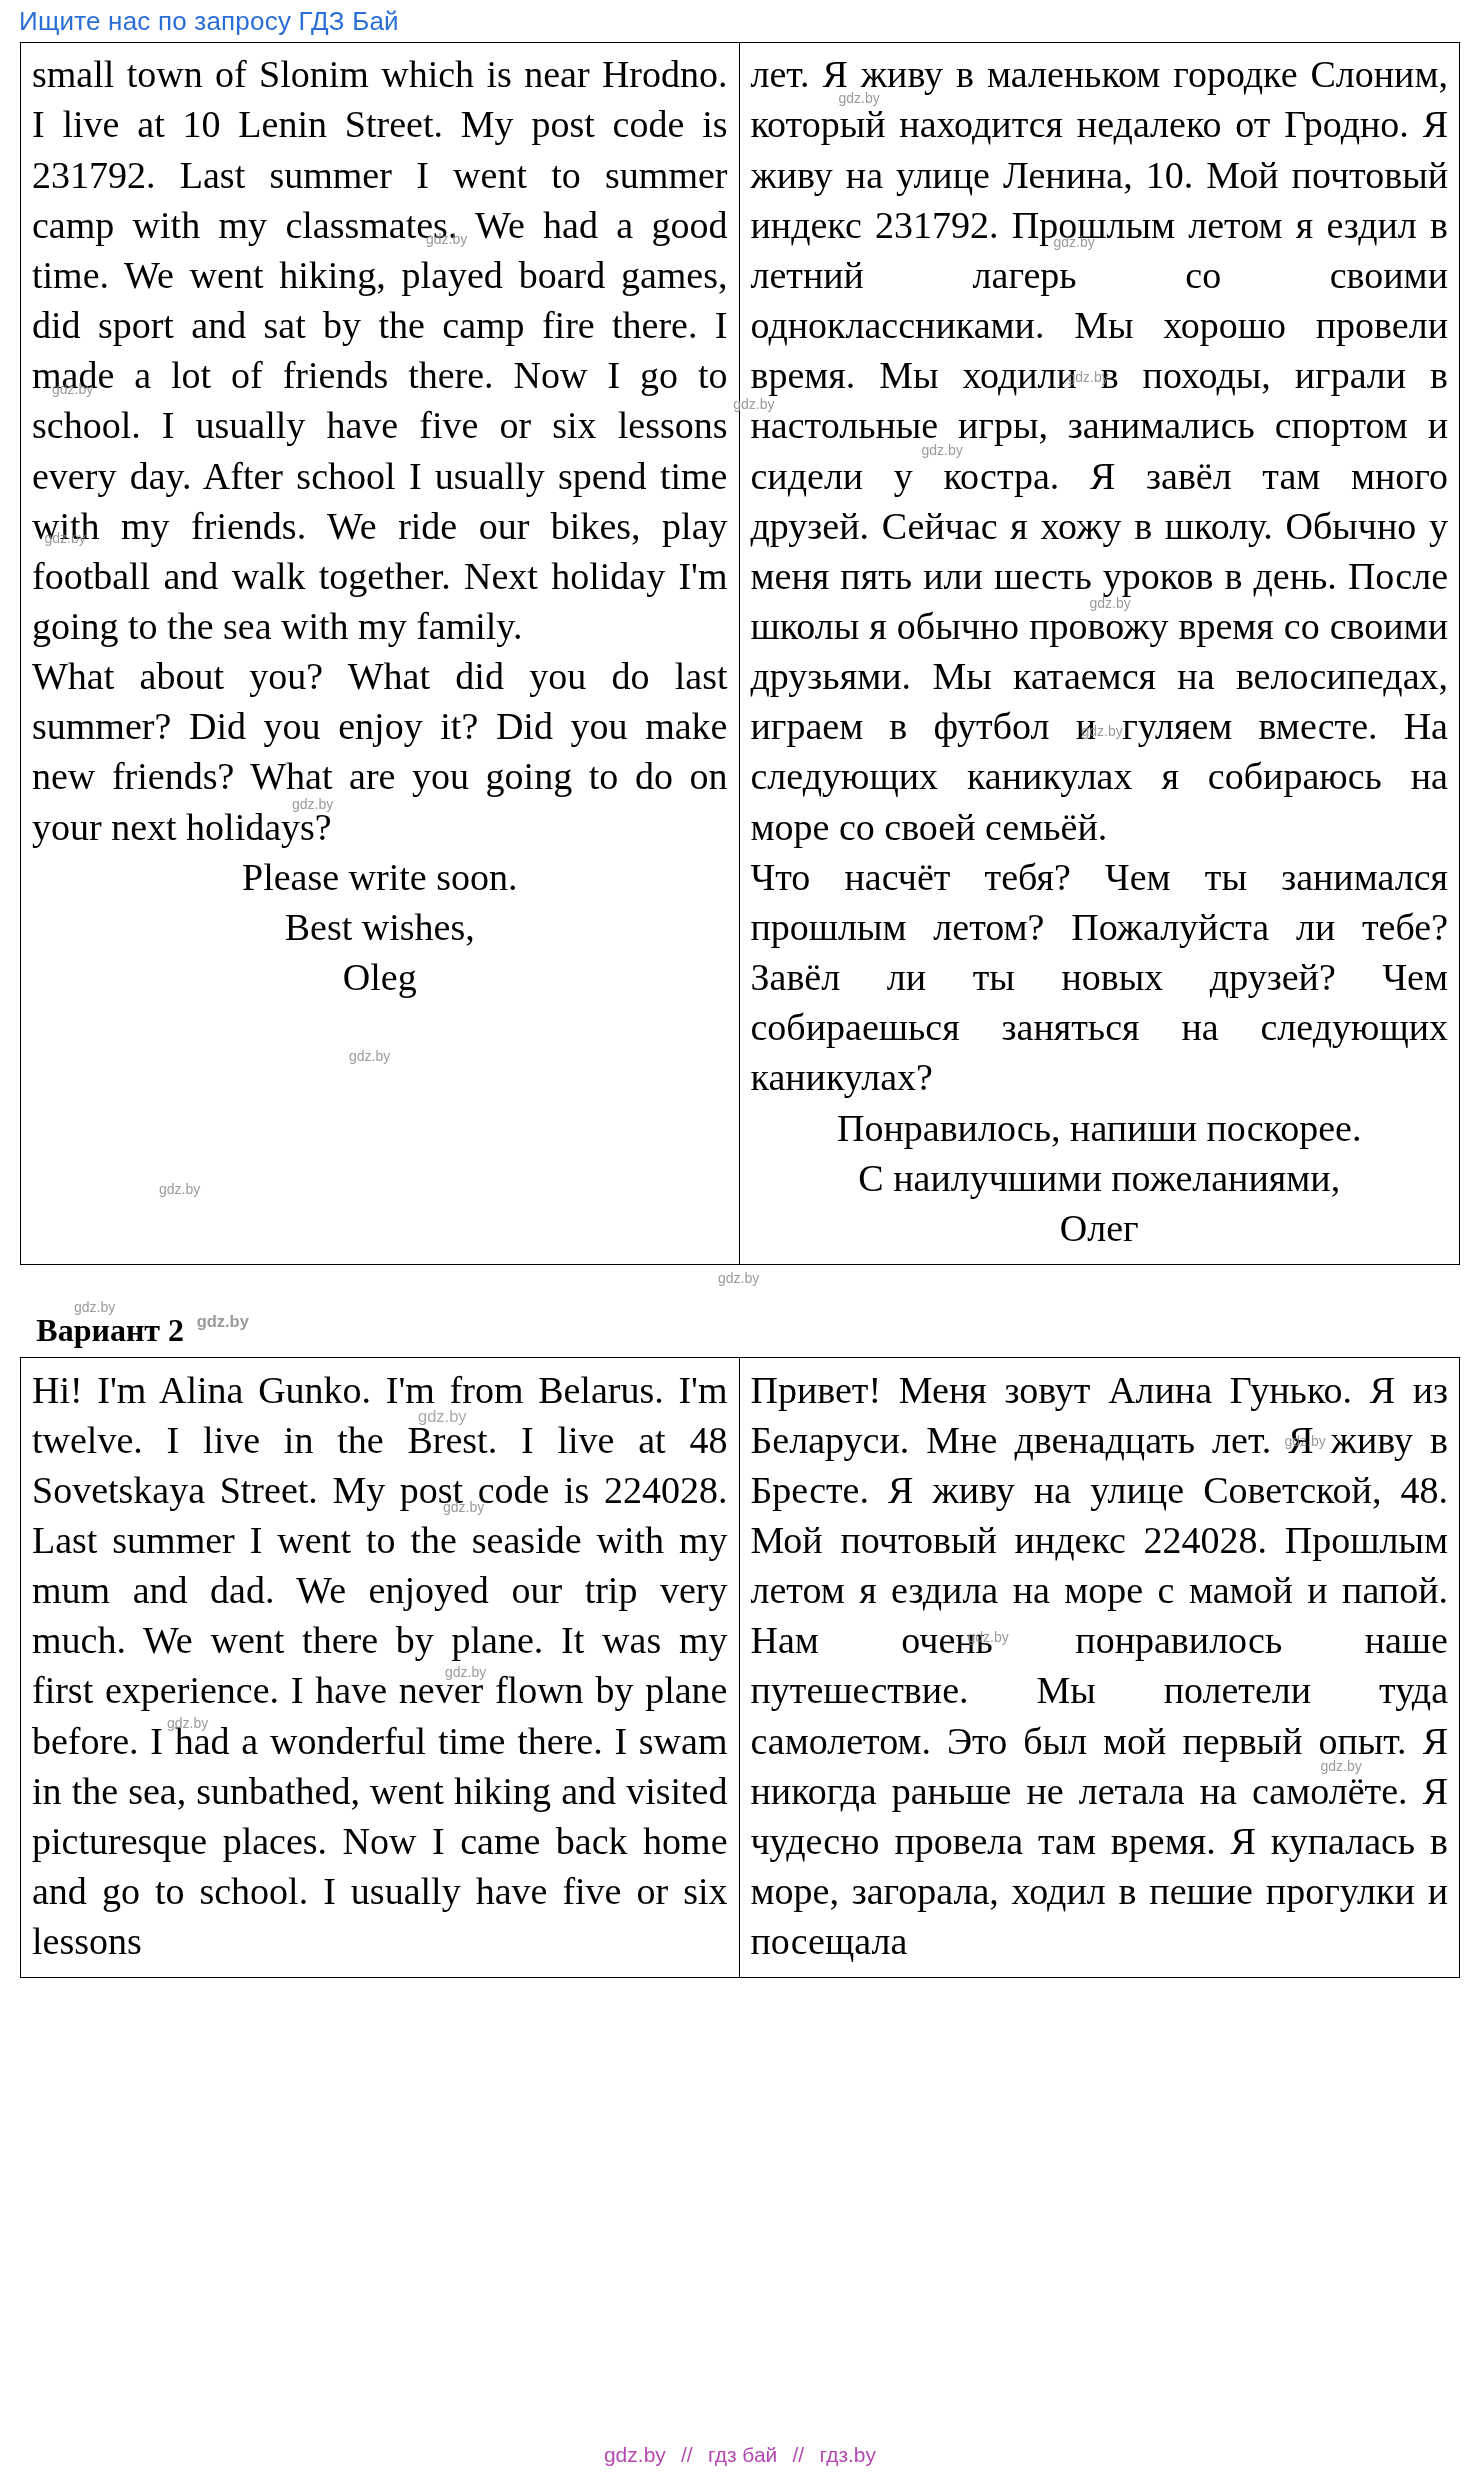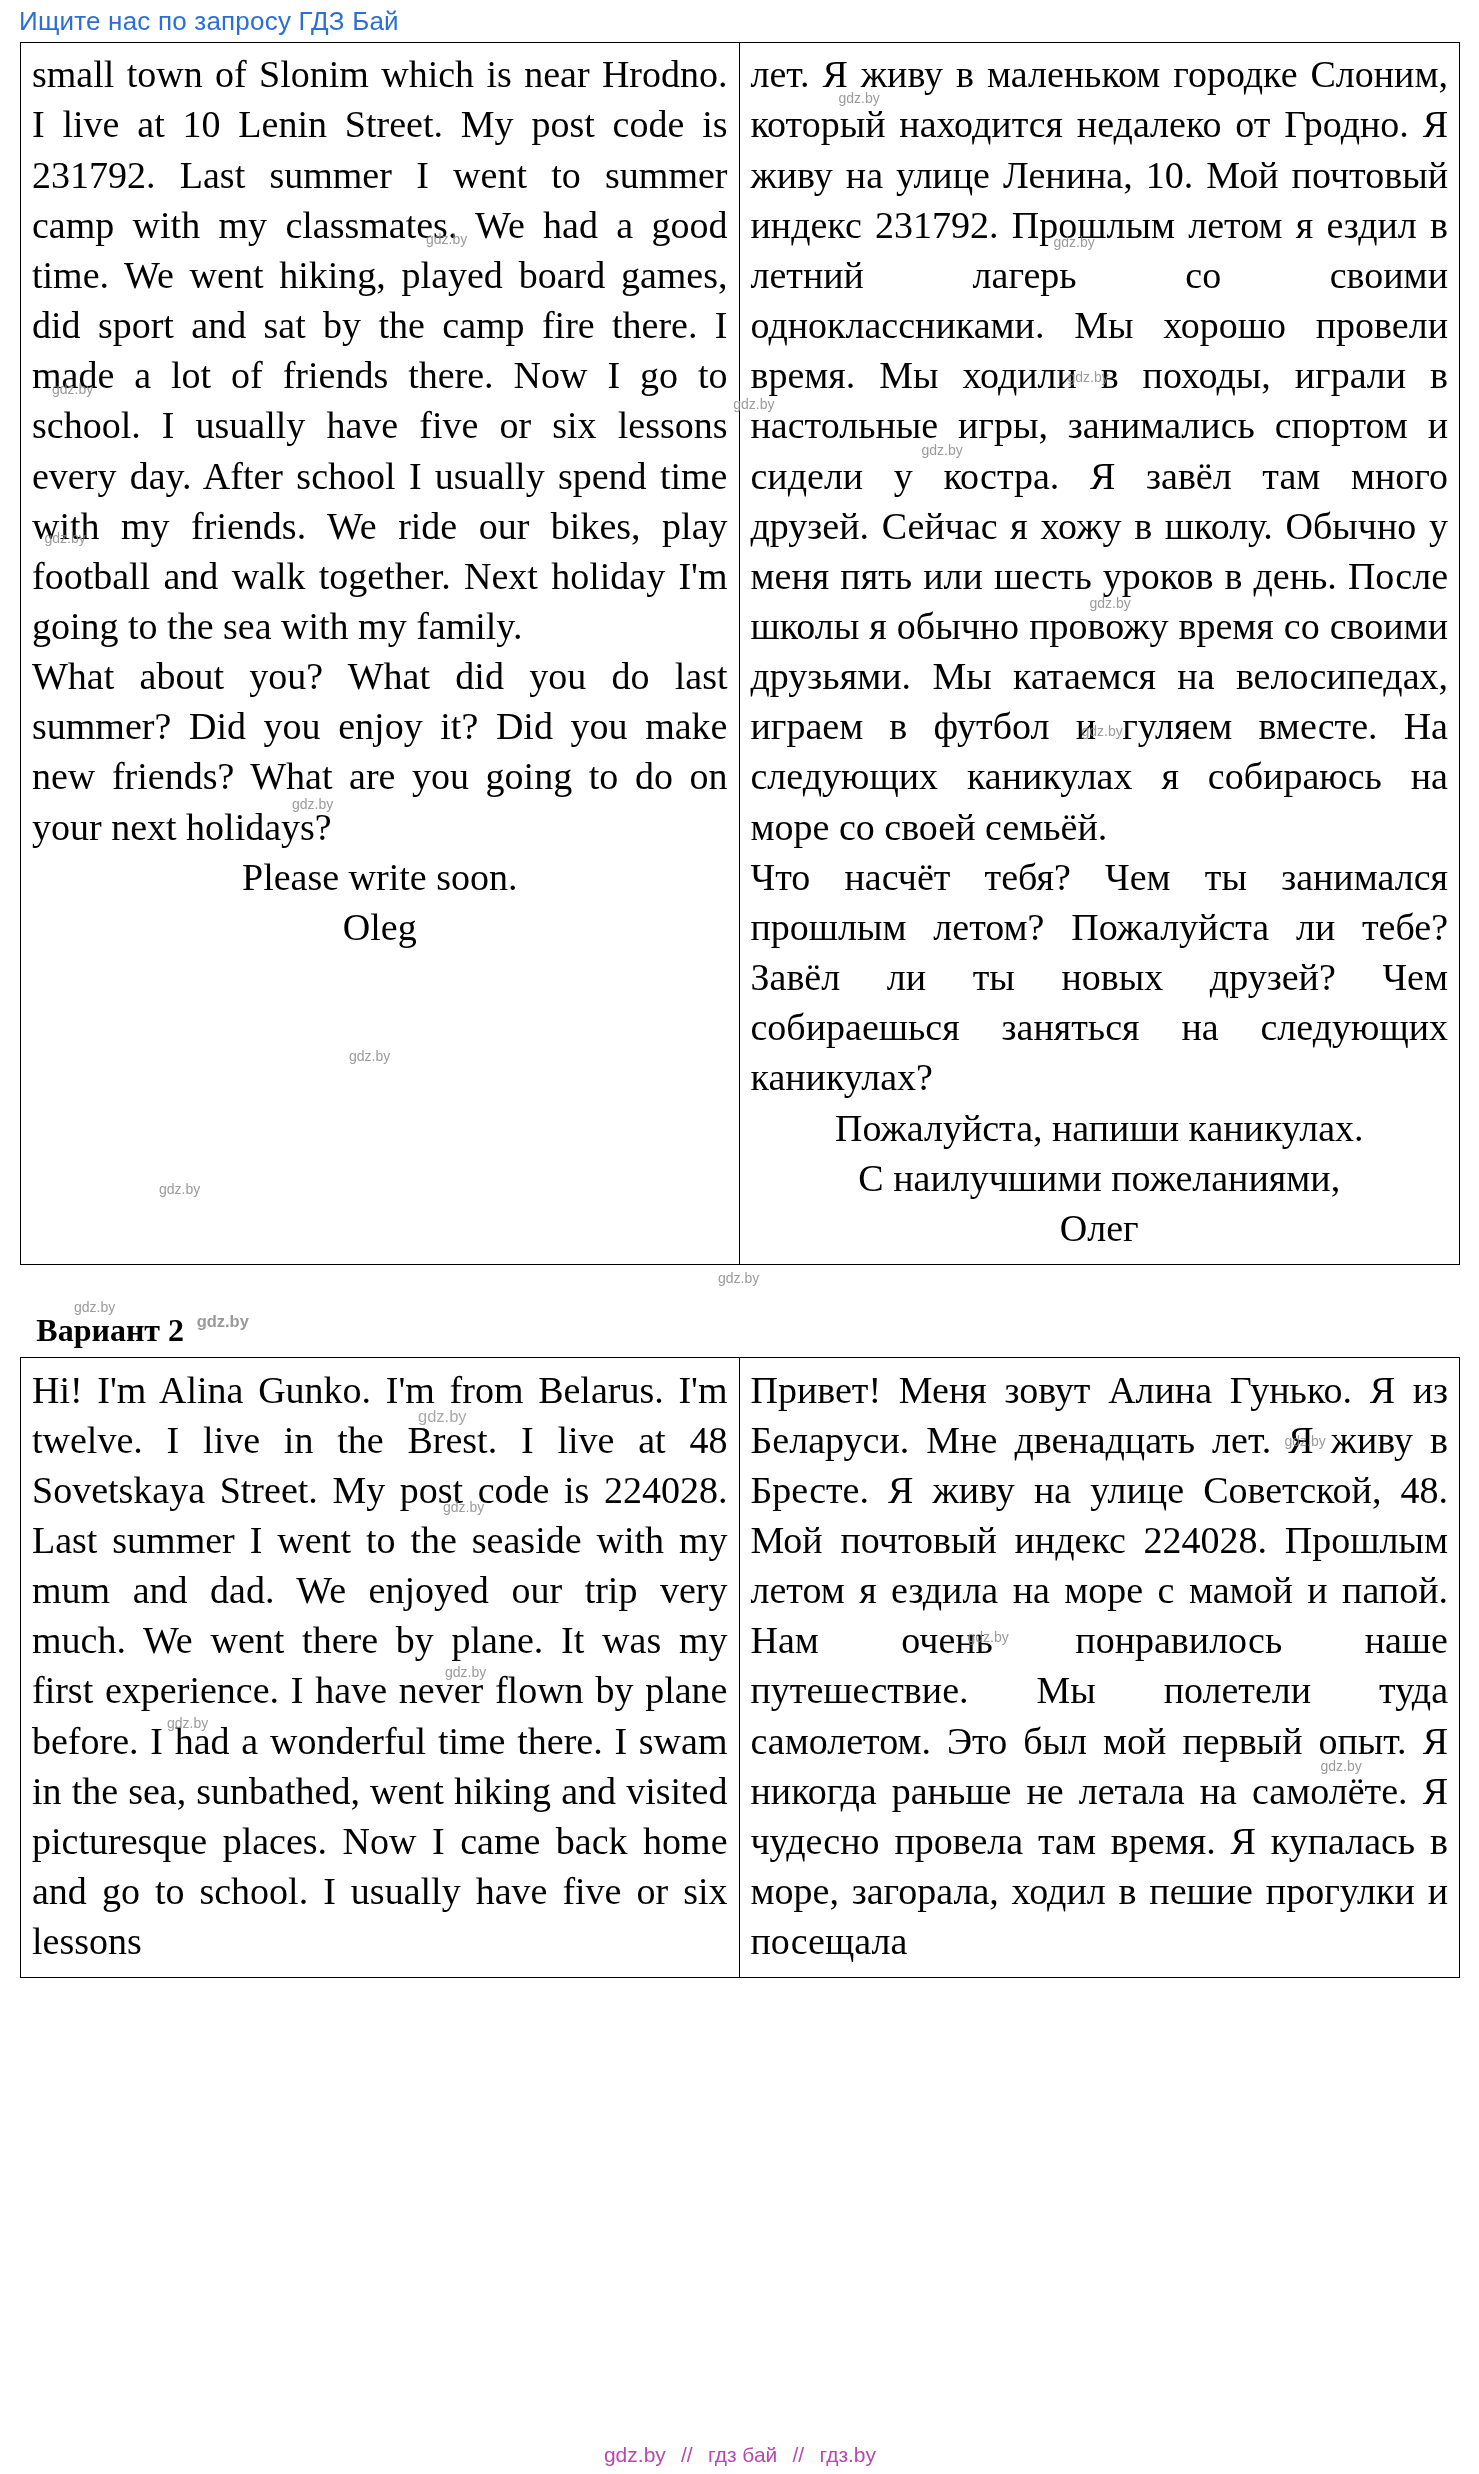--- a/index.html
+++ b/index.html
@@ -108,37 +108,38 @@
 <div class="page">
 
   <div class="top-link">Ищите нас по запросу ГДЗ Бай</div>
 
   <div class="table-block">
 
     <div class="cell left">
       <p class="txt">small town of Slonim which is near Hrodno. I live at 10 Lenin Street. My post code is 231792. Last summer I went to summer camp with my classmates. We had a good time. We went hiking, played board games, did sport and sat by the camp fire there. I made a lot of friends there. Now I go to school. I usually have five or six lessons every day. After school I usually spend time with my friends. We ride our bikes, play football and walk together. Next holiday I'm going to the sea with my family.</p>
       <p class="txt">What about you? What did you do last summer? Did you enjoy it? Did you make new friends? What are you going to do on your next holidays?</p>
       <p class="txt last-line-left">Please write soon.</p>
+      <p class="txt last-line-left">Best wishes,</p>
       <p class="txt last-line-left">Oleg</p>
       <div class="spacer-block"></div>
 
       <span class="wm" style="left:405px; top:188px;">gdz.by</span>
       <span class="wm" style="left:31px; top:338px;">gdz.by</span>
       <span class="wm" style="left:23.5px; top:487px;">gdz.by</span>
       <span class="wm" style="left:271px; top:753px;">gdz.by</span>
       <span class="wm" style="left:328px; top:1005px;">gdz.by</span>
       <span class="wm" style="left:138px; top:1138px;">gdz.by</span>
       <span class="wm" style="left:53px; top:1256px;">gdz.by</span>
       <span class="wm wm-gray-big" style="left:397px; top:1364px;">gdz.by</span>
     </div>
 
     <div class="cell right">
       <p class="txt">лет. Я живу в маленьком городке Слоним, который находится недалеко от Гродно. Я живу на улице Ленина, 10. Мой почтовый индекс 231792. Прошлым летом я ездил в летний лагерь со своими одноклассниками. Мы хорошо провели время. Мы ходили в походы, играли в настольные игры, занимались спортом и сидели у костра. Я завёл там много друзей. Сейчас я хожу в школу. Обычно у меня пять или шесть уроков в день. После школы я обычно провожу время со своими друзьями. Мы катаемся на велосипедах, играем в футбол и гуляем вместе. На следующих каникулах я собираюсь на море со своей семьёй.</p>
       <p class="txt">Что насчёт тебя? Чем ты занимался прошлым летом? Пожалуйста ли тебе? Завёл ли ты новых друзей? Чем собираешься заняться на следующих каникулах?</p>
-      <p class="txt last-line-left">Пожалуйста, напиши каникулах.</p>
+      <p class="txt last-line-left">Понравилось, напиши поскорее.</p>
       <p class="txt last-line-left">С наилучшими пожеланиями,</p>
       <p class="txt last-line-left">Олег</p>
 
       <span class="wm" style="left:99px; top:47px;">gdz.by</span>
       <span class="wm" style="left:314px; top:191px;">gdz.by</span>
       <span class="wm" style="left:328px; top:326px;">gdz.by</span>
       <span class="wm" style="left:-6.3px; top:353px;">gdz.by</span>
       <span class="wm" style="left:182px; top:399px;">gdz.by</span>
       <span class="wm" style="left:350px; top:552px;">gdz.by</span>
       <span class="wm" style="left:342px; top:680px;">gdz.by</span>

